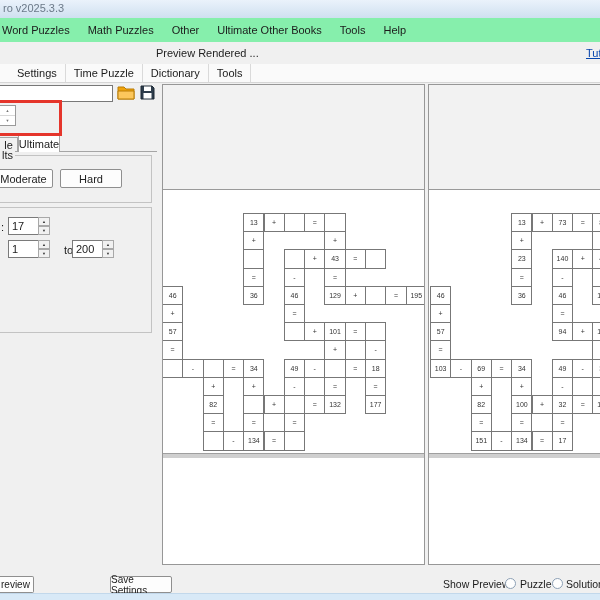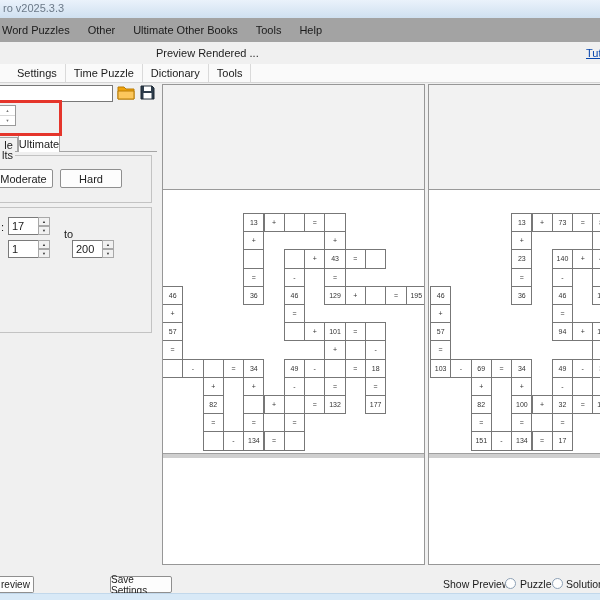--- a/index.html
+++ b/index.html
@@ -2,21 +2,21 @@
 <html><head>
 <meta charset="utf-8">
 <style>
   html,body{margin:0;padding:0;}
   #screen{position:relative;width:600px;height:600px;overflow:hidden;background:#f0f0f0;
           font-family:"Liberation Sans",sans-serif;font-size:11px;color:#1b1b1b;}
   
   .titlebar{position:absolute;left:0;top:0;width:600px;height:18px;
             background:linear-gradient(#eaf2fb,#cfe0f0);color:#6b7988;
             line-height:17px;padding-left:3px;box-sizing:border-box;}
-  .menubar{position:absolute;left:0;top:18px;width:600px;height:24px;background:#a3a3a3;
+  .menubar{position:absolute;left:0;top:18px;width:600px;height:24px;background:#86efac;
            display:flex;align-items:center;}
   .menu-item{padding:4px 9px;cursor:default;}
   .menu-item:first-child{padding-left:2px;}
   .toolbar{position:absolute;left:0;top:42px;width:600px;height:22px;background:#f0f0f0;}
   .combo{position:absolute;left:0;top:2px;width:140px;height:19px;background:#fff;
          border:1px solid #8a8a8a;border-left:none;box-sizing:border-box;
          display:flex;align-items:center;padding-left:3px;}
   .combo-arrow{position:absolute;right:5px;top:2px;color:#555;font-size:9px;}
   .toolbar-status{position:absolute;left:156px;top:5px;color:#222;}
   .tutorial-link{position:absolute;left:586px;top:5px;color:#0645ad;text-decoration:underline;white-space:nowrap;}
@@ -49,21 +49,21 @@
   .btn{background:#fdfdfd;border:1px solid #8f8f8f;border-radius:2px;display:flex;
        align-items:center;justify-content:center;color:#222;box-sizing:border-box;cursor:default;}
   .btn-moderate{position:absolute;left:-6px;top:169px;width:59px;height:19px;z-index:2;}
   .btn-hard{position:absolute;left:60px;top:169px;width:62px;height:19px;z-index:2;}
   .spin-label{position:absolute;left:1px;top:221px;}
   .spin-box{position:absolute;height:18px;background:#fff;border:1px solid #7a7a7a;
             box-sizing:border-box;padding:2px 0 0 3px;z-index:2;}
   .spin-arrows{position:absolute;width:12px;height:18px;display:flex;flex-direction:column;z-index:2;}
   .spin-arrows .sa{flex:1;background:#f1f1f1;border:1px solid #a8a8a8;box-sizing:border-box;
             display:flex;align-items:center;justify-content:center;font-size:4px;color:#333;}
-  .to-label{position:absolute;left:56px;top:228px;z-index:2;padding-left:8px;}
+  .to-label{position:absolute;left:56px;top:244px;z-index:2;padding-left:8px;}
   
   .panel{position:absolute;top:84px;width:263px;height:481px;background:#fff;
          border:1px solid #979797;box-sizing:border-box;overflow:hidden;}
   .panel-left{left:162px;}
   .panel-right{left:428px;}
   .panel-topbox{position:absolute;left:0;top:0;width:261px;height:105px;background:#f2f2f2;
          border-bottom:1px solid #9a9a9a;box-sizing:border-box;}
   .page-gap{position:absolute;left:0;width:261px;top:368px;height:5px;background:#cfcfcf;
          border-top:1px solid #9f9f9f;box-sizing:border-box;}
   .grid{position:absolute;top:128px;width:266px;height:240px;}
@@ -88,20 +88,21 @@
 <body>
 
 <div id="screen">
 
   <div class="titlebar">
     <span>ro v2025.3.3</span>
   </div>
 
   <div class="menubar">
     <span class="menu-item">Word Puzzles</span>
+    <span class="menu-item">Math Puzzles</span>
     <span class="menu-item">Other</span>
     <span class="menu-item">Ultimate Other Books</span>
     <span class="menu-item">Tools</span>
     <span class="menu-item">Help</span>
   </div>
 
   <div class="toolbar">
     <span class="toolbar-status">Preview Rendered ...</span>
     <span class="tutorial-link">Tuto</span>
   </div>

